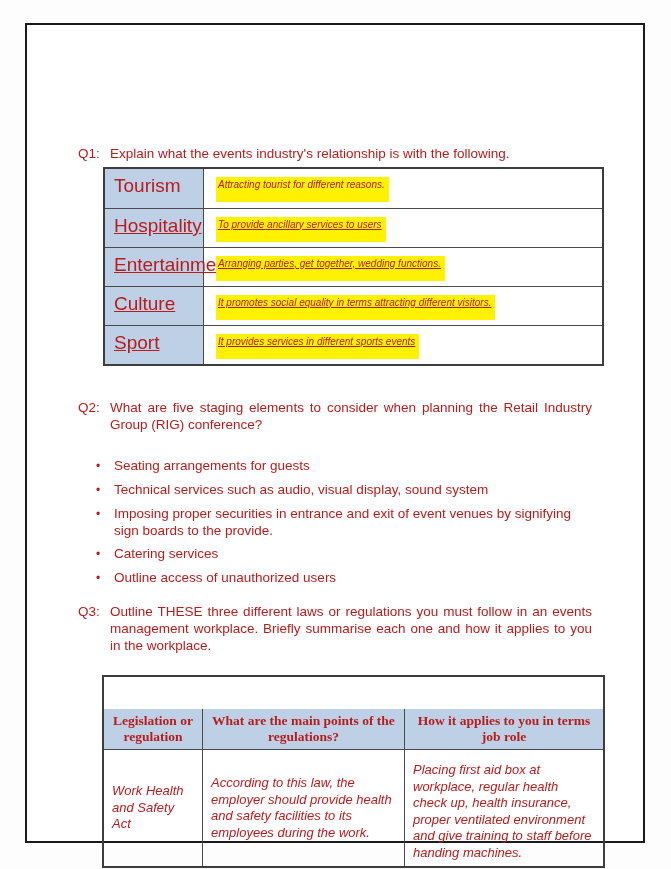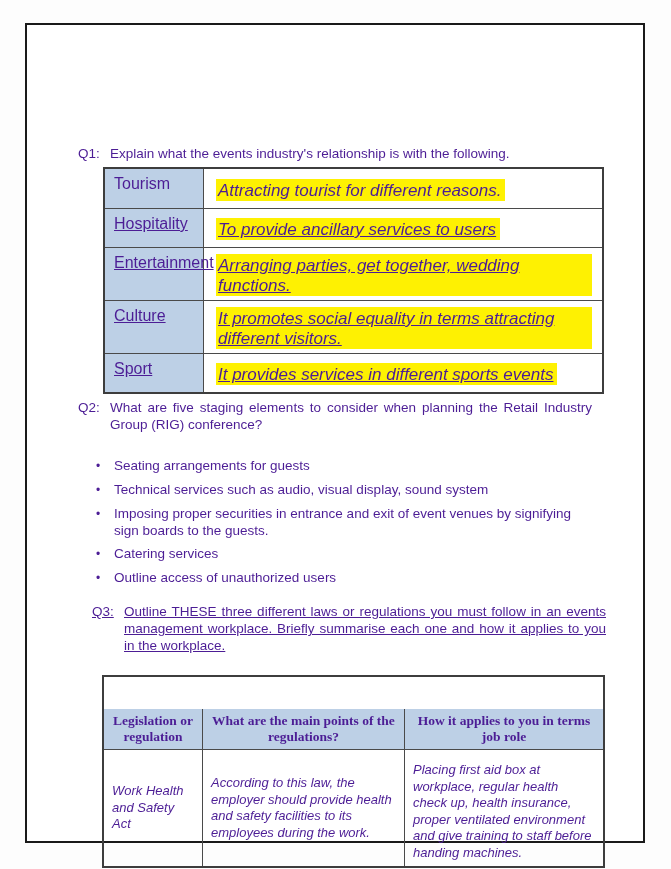--- a/index.html
+++ b/index.html
@@ -3,21 +3,21 @@
 <meta charset="utf-8">
 <style>
   * { margin: 0; padding: 0; box-sizing: border-box; }
   html, body { background: #f6f6f6; }
   .canvas {
     position: relative;
     width: 671px;
     height: 869px;
     background: #fdfdfd;
     font-family: "Liberation Sans", sans-serif;
-    color: #4c1d95;
+    color: #b91c1c;
     overflow: hidden;
   }
   .page-border {
     position: absolute;
     left: 25px; top: 23px;
     width: 620px; height: 820px;
     border: 2px solid #1a1a1a;
     background: #ffffff;
   }
   
@@ -29,28 +29,28 @@
   .q1-table {
     position: absolute; left: 103px; top: 167px; width: 501px;
     border: 2px solid #3d3d3d;
   }
   .q1-row { display: grid; grid-template-columns: 99px 1fr; min-height: 39px; }
   .q1-row + .q1-row { border-top: 1px solid #4a4a4a; text-decoration: underline; }
   .q1-term {
     background: #bdd0e6;
     border-right: 1px solid #4a4a4a;
     padding: 6px 16px 4px 9px;
-    font-size: 16px;
+    font-size: 19px;
   }
   .q1-answer { display: flex; align-items: center; padding: 6px 10px 4px 12px; }
   .hl {
     background: #fef102;
     font-style: italic;
-    font-size: 17px;
-    padding: 2px 4px 0 2px;
+    font-size: 10px;
+    padding: 2px 4px 12px 2px;
   }
   
   .bullets { position: absolute; left: 96px; top: 457px; width: 500px; font-size: 13.5px; line-height: 17px; }
   .bullet-item { display: flex; margin-bottom: 6px; }
   .bullet-dot { width: 18px; flex: none; font-size: 12px; padding-top: 1px; }
   .bullet-text { width: 479px; }
   
   .q3-table {
     position: absolute; left: 102px; top: 675px; width: 503px;
     border: 2px solid #3d3d3d;
@@ -132,33 +132,33 @@
     <div class="bullet-item">
       <div class="bullet-dot">•</div>
       <div class="bullet-text">Seating arrangements for guests</div>
     </div>
     <div class="bullet-item">
       <div class="bullet-dot">•</div>
       <div class="bullet-text">Technical services such as audio, visual display, sound system</div>
     </div>
     <div class="bullet-item">
       <div class="bullet-dot">•</div>
-      <div class="bullet-text">Imposing proper securities in entrance and exit of event venues by signifying sign boards to the guests.</div>
+      <div class="bullet-text">Imposing proper securities in entrance and exit of event venues by signifying sign boards to the provide.</div>
     </div>
     <div class="bullet-item">
       <div class="bullet-dot">•</div>
       <div class="bullet-text">Catering services</div>
     </div>
     <div class="bullet-item">
       <div class="bullet-dot">•</div>
       <div class="bullet-text">Outline access of unauthorized users</div>
     </div>
   </div>
 
-  <div class="q-block" style="left:92px; top:603px;text-decoration:underline;">
+  <div class="q-block" style="left:78px; top:603px;">
     <div class="q-label">Q3:</div>
     <div class="q-text justify">Outline THESE three different laws or regulations you must follow in an events management workplace. Briefly summarise each one and how it applies to you in the workplace.</div>
   </div>
 
   <div class="q3-table">
     <div class="q3-head">
       <div class="q3-hcell">Legislation or regulation</div>
       <div class="q3-hcell">What are the main points of the regulations?</div>
       <div class="q3-hcell">How it applies to you in terms job role</div>
     </div>

